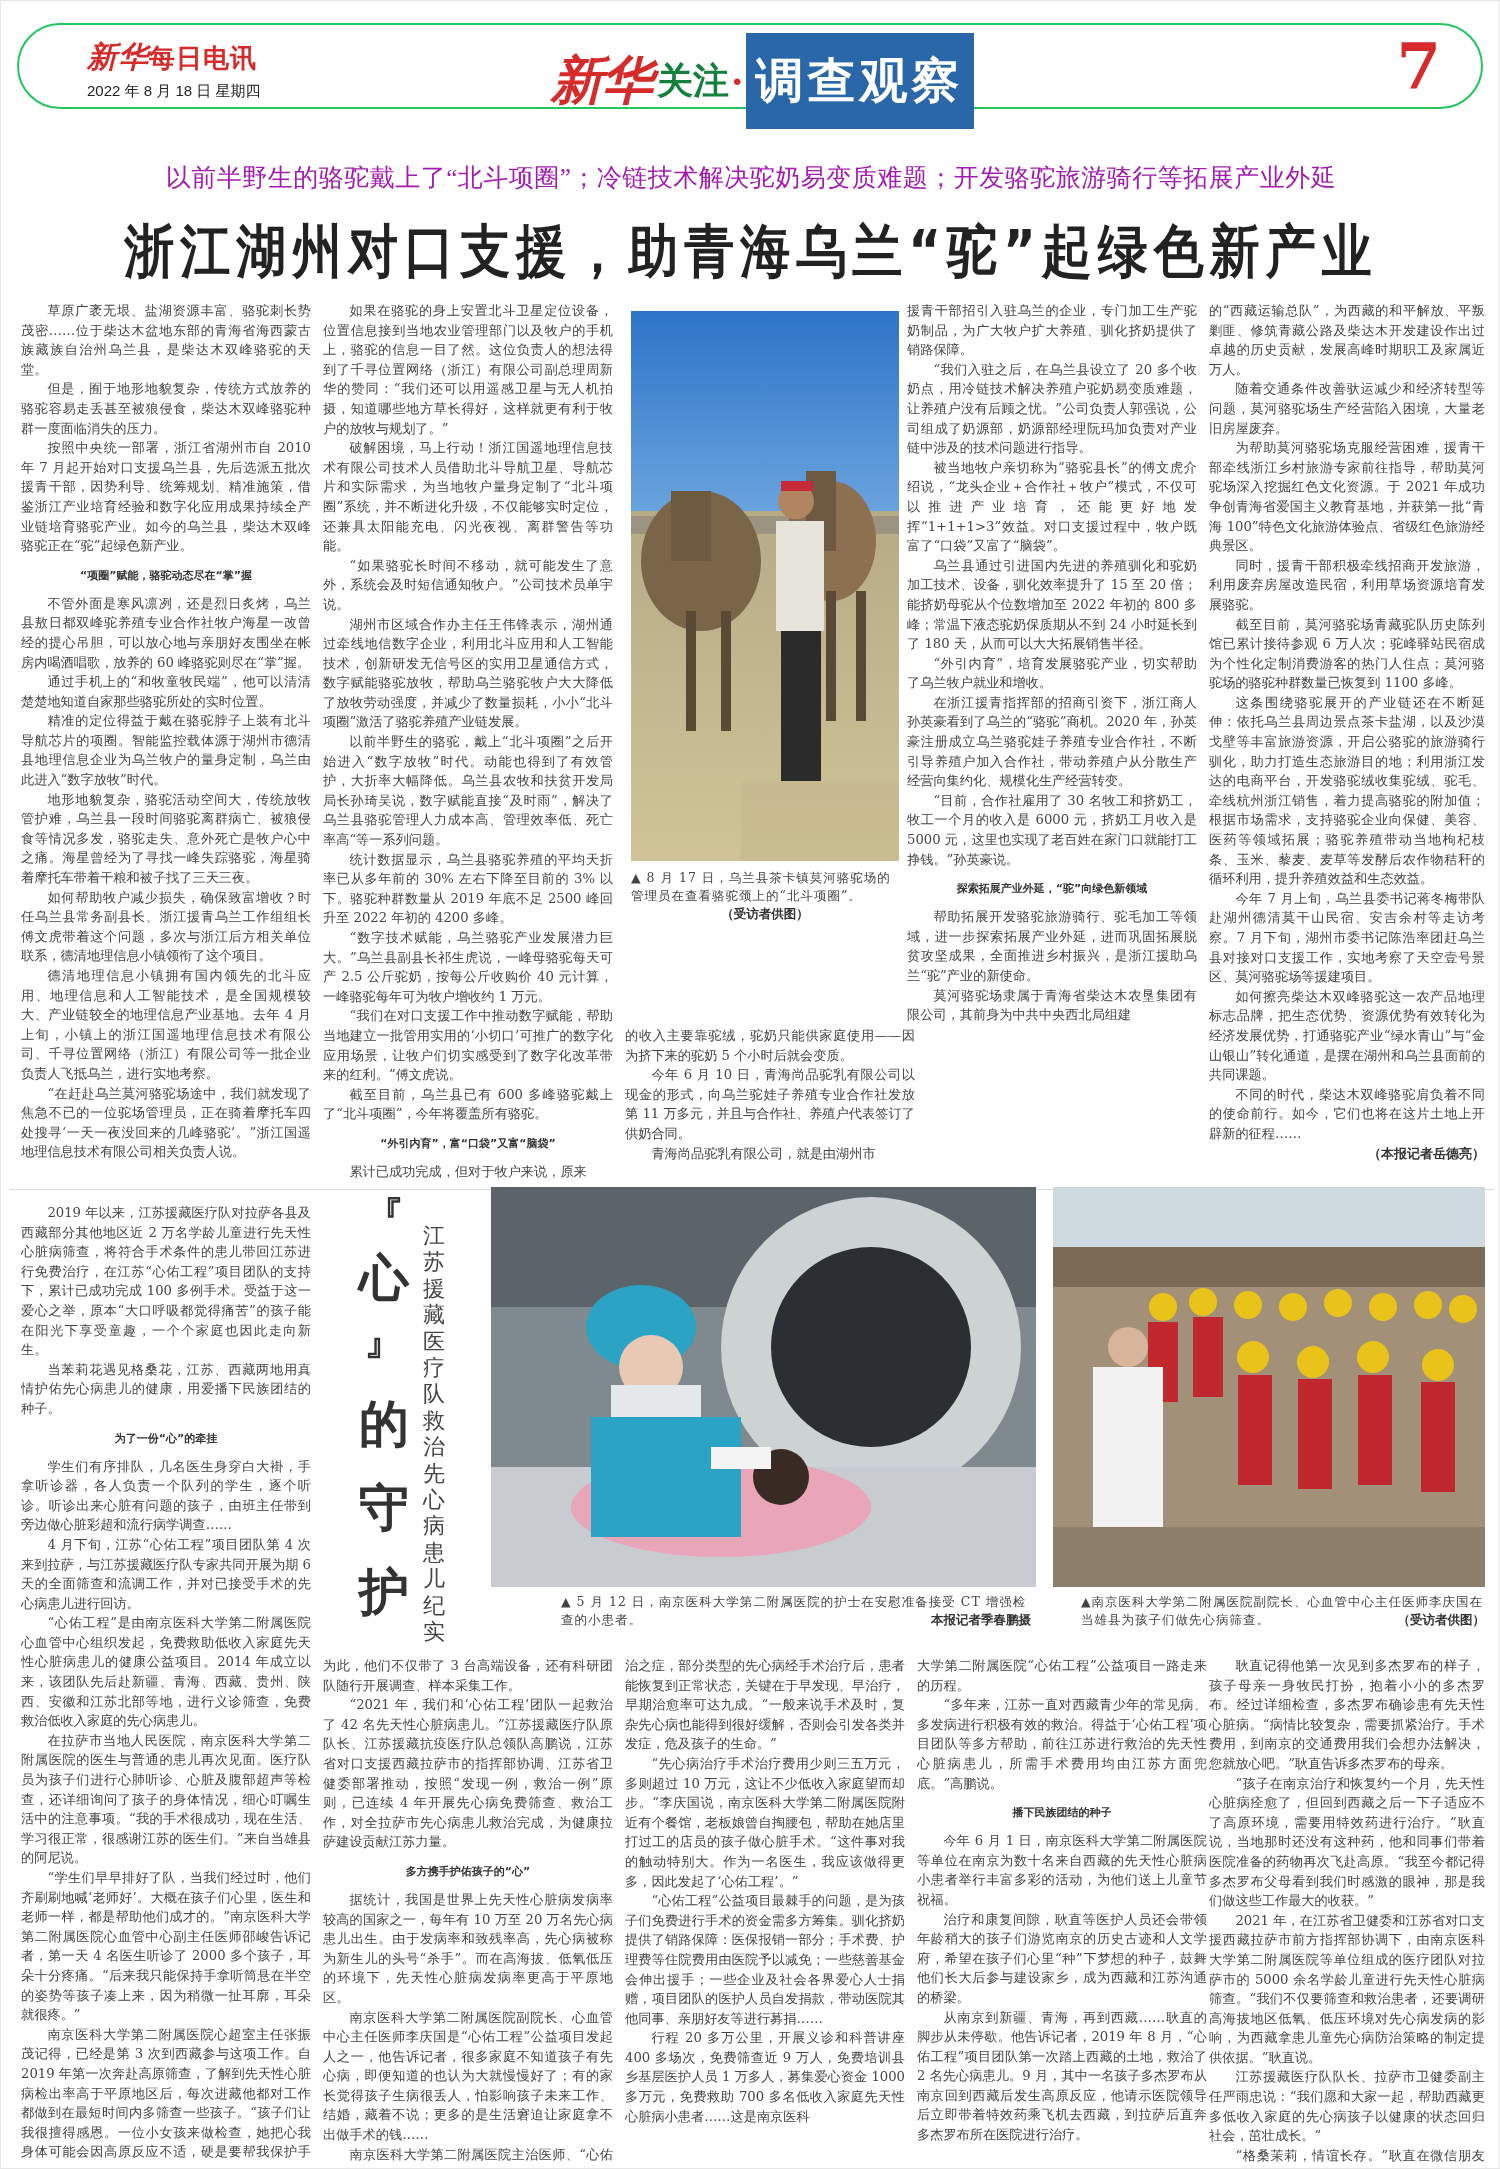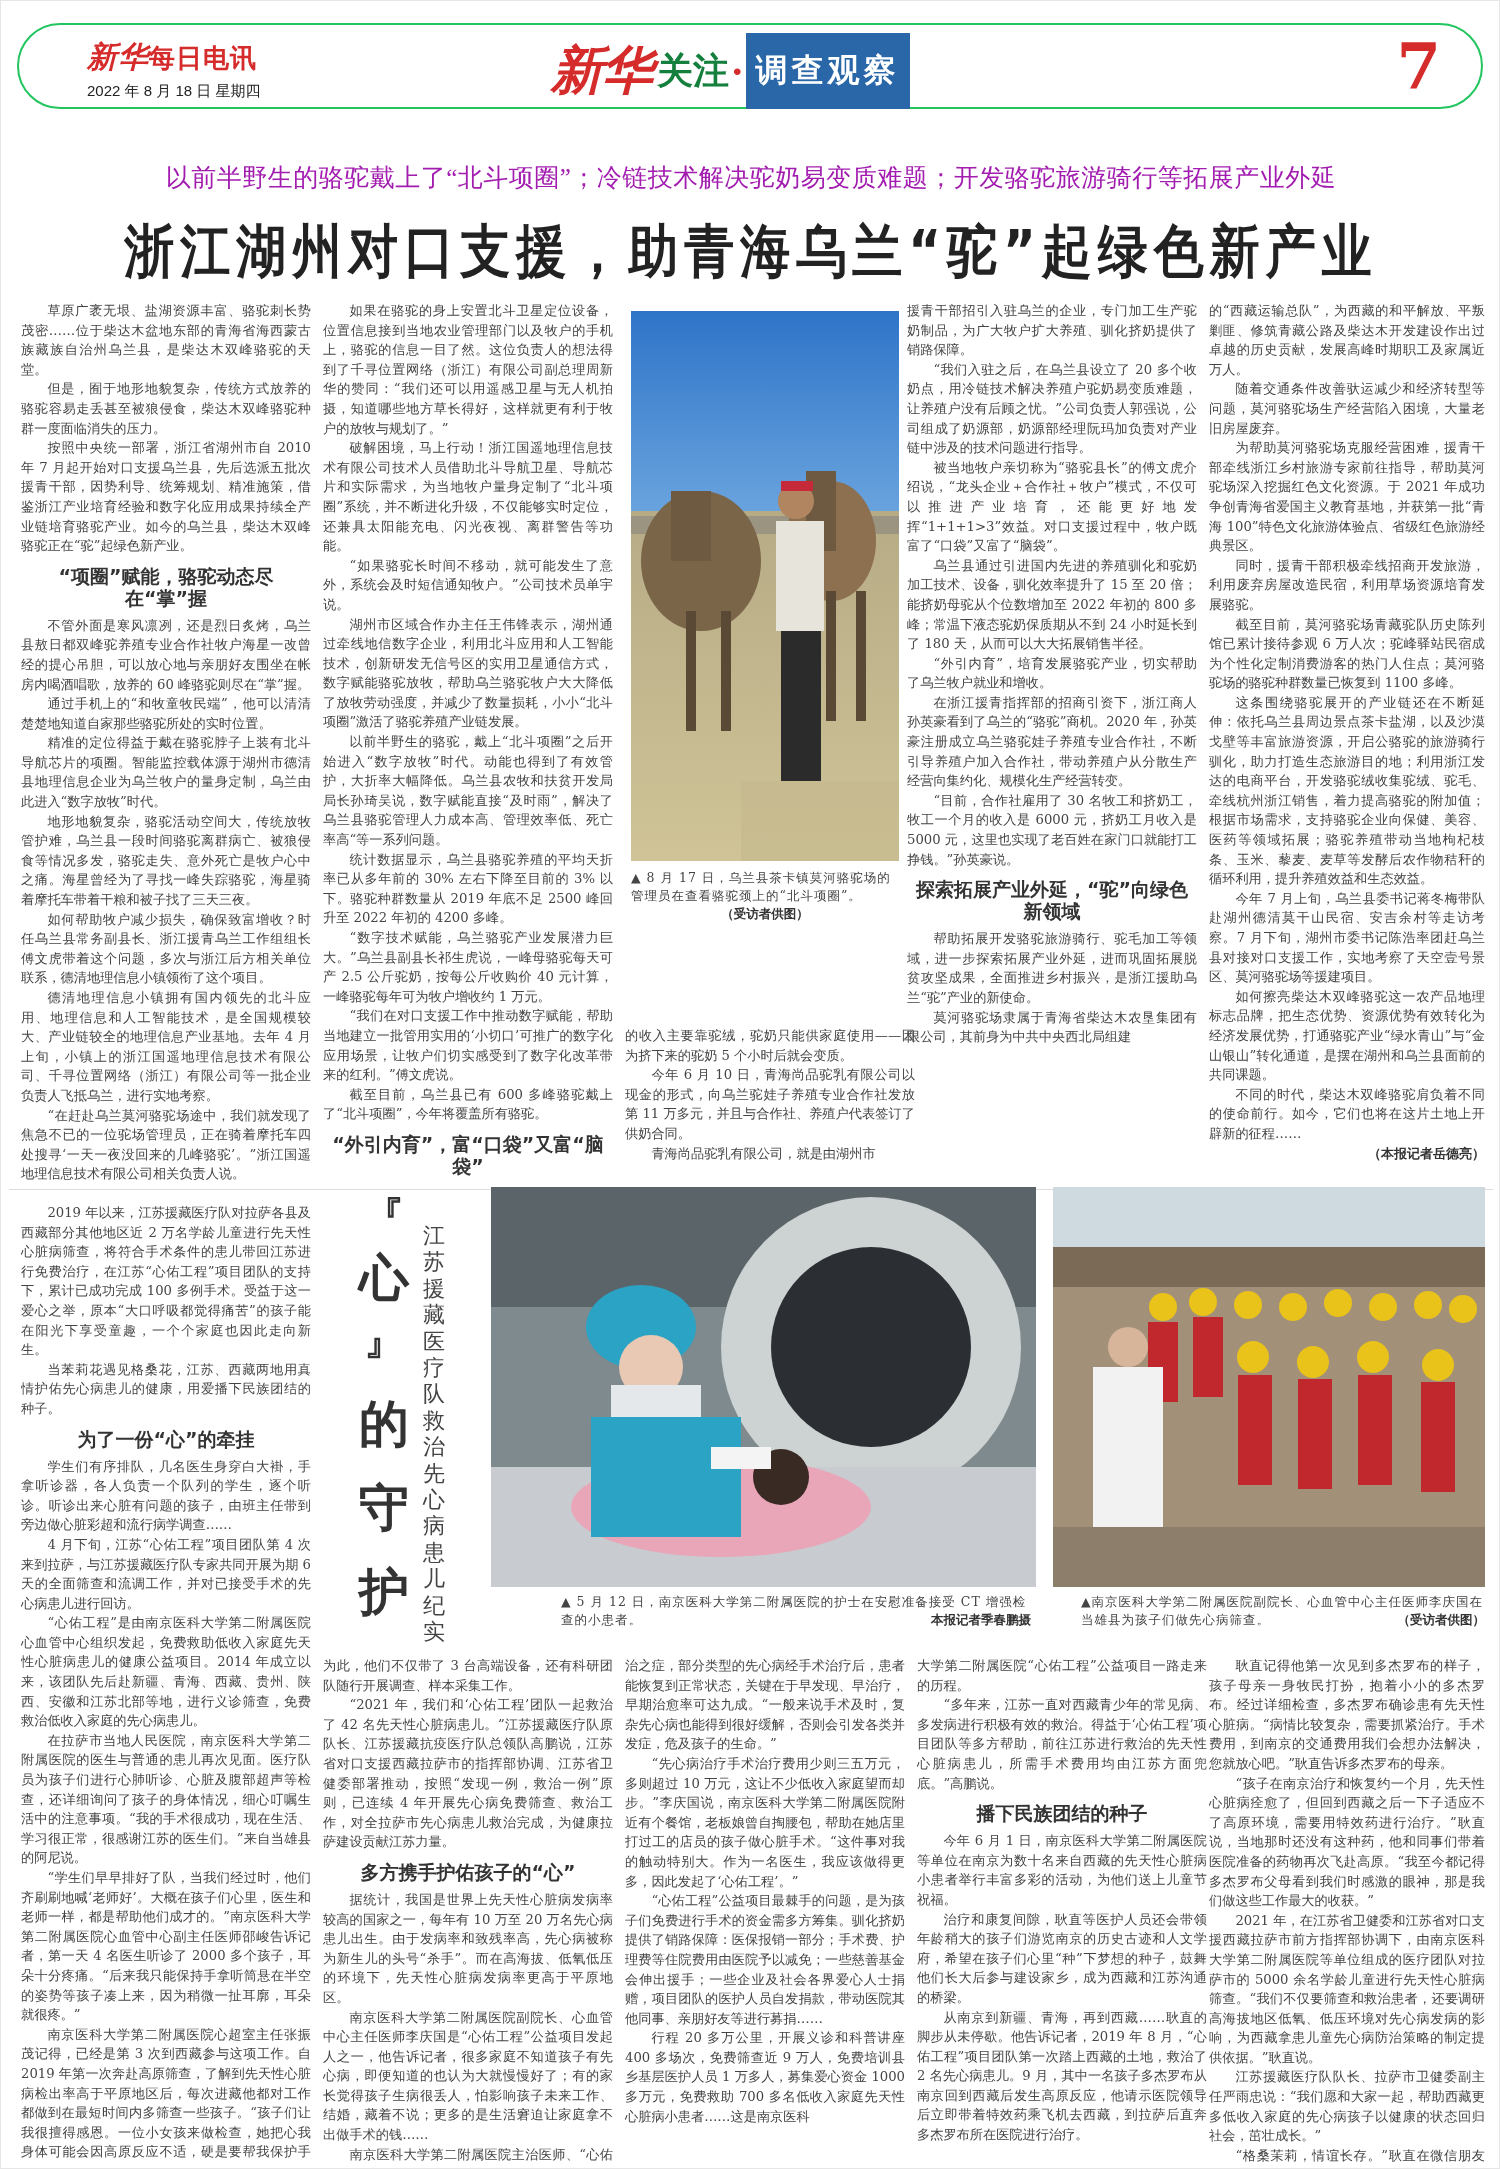--- a/index.html
+++ b/index.html
@@ -10,31 +10,31 @@
   
   .masthead { position: absolute; left: 16px; top: 22px; width: 1466px; height: 86px; border: 2px solid #22c55e; border-radius: 43px; background: #fff; }
   .mh-left { position: absolute; left: 68px; top: 12px; }
   .mh-brand { font-family: "DejaVu Serif", serif; font-weight: bold; color: #d62b2b; font-size: 26px; letter-spacing: 1px; }
   .mh-brand .cal { font-style: italic; font-size: 30px; }
   .mh-date { font-family: "Liberation Sans", sans-serif; font-size: 15px; color: #222; margin-top: 4px; }
   .mh-center { position: absolute; left: 532px; top: 8px; display: flex; align-items: center; }
   .mh-cal { font-family: "DejaVu Serif", serif; font-style: italic; font-weight: bold; color: #d62b2b; font-size: 52px; letter-spacing: -2px; }
   .mh-focus { font-family: "DejaVu Serif", serif; color: #15803d; font-size: 36px; font-weight: bold; margin-left: 6px; }
   .mh-dot { color: #d62b2b; font-size: 36px; font-weight: bold; margin: 0 2px; }
-  .mh-section { background: #2a67a8; color: #fff; font-family: "DejaVu Sans", sans-serif; font-weight: bold; font-size: 32px; padding: 16px 10px; letter-spacing: 4px; }
+  .mh-section { background: #2a67a8; color: #fff; font-family: "DejaVu Sans", sans-serif; font-weight: bold; font-size: 48px; padding: 16px 10px; letter-spacing: 4px; }
   .mh-page { position: absolute; right: 40px; top: 4px; font-family: "DejaVu Serif", serif; font-weight: bold; color: #d62b2b; font-size: 64px; }
 
   
   .subhead { position: absolute; left: 0; width: 1500px; top: 160px; text-align: center; font-family: Liberation Serif, serif; font-size: 25px; color: #a21caf; letter-spacing: 0.5px; }
   .headline { position: absolute; left: 0; width: 1500px; top: 218px; text-align: center; font-family: "DejaVu Sans", sans-serif; font-weight: bold; font-size: 50px; color: #222; letter-spacing: 6px; transform: scaleY(1.15); }
 
   
   .col { position: absolute; font-size: 13.2px; line-height: 19.6px; color: #444; text-align: justify; overflow: hidden; }
   .col p { text-indent: 2em; }
-  .col h3 { font-family: "DejaVu Sans", sans-serif; font-weight: bold; font-size: 19px; color: #333; text-align: center; margin: 9px 0 7px; text-indent: 0; line-height: 22px; }
+  .col h3 { font-family: "DejaVu Sans", sans-serif; font-weight: bold; font-size: 11px; color: #333; text-align: center; margin: 9px 0 7px; text-indent: 0; line-height: 22px; }
   .credit { font-family: "DejaVu Sans", sans-serif; font-weight: bold; text-align: right; font-size: 13px; color: #333; }
 
   
   .photo { position: absolute; overflow: hidden; }
   .caption { position: absolute; font-size: 12.5px; line-height: 18px; color: #444; letter-spacing: 1px; }
   .caption .cred { font-family: "DejaVu Sans", sans-serif; font-weight: bold; color: #333; letter-spacing: 0; }
 
   .divider { position: absolute; left: 8px; width: 1484px; height: 1px; background: #ddd; top: 1188px; }
 
   

